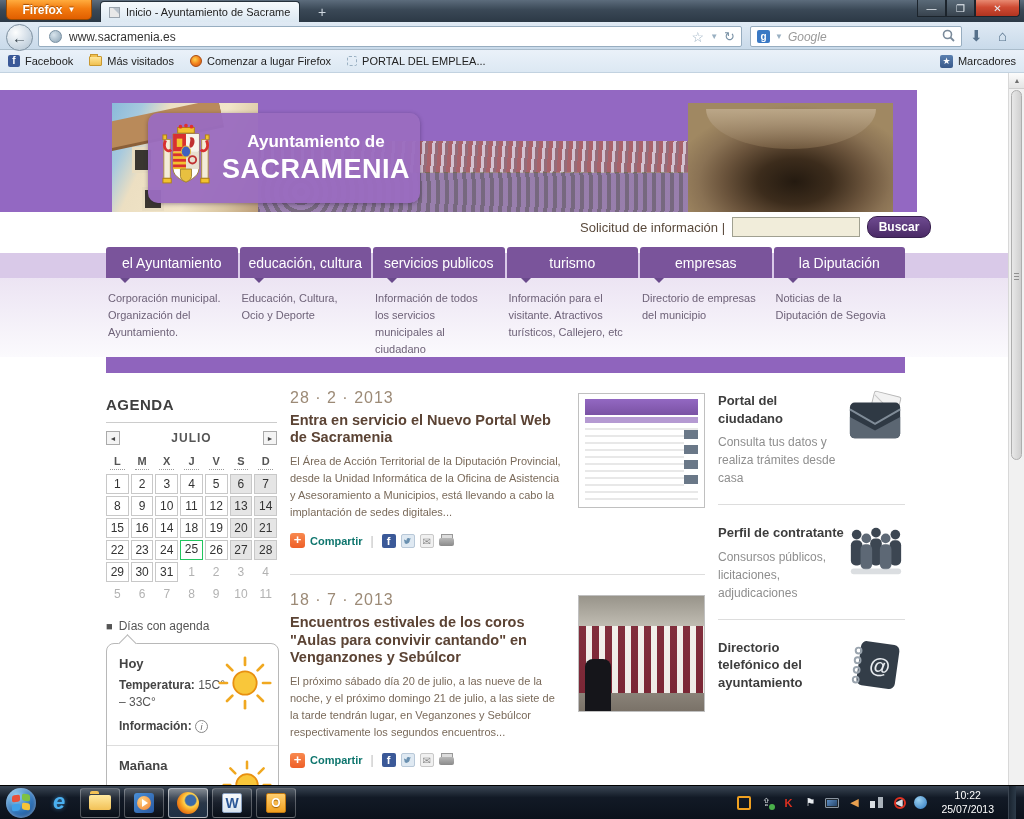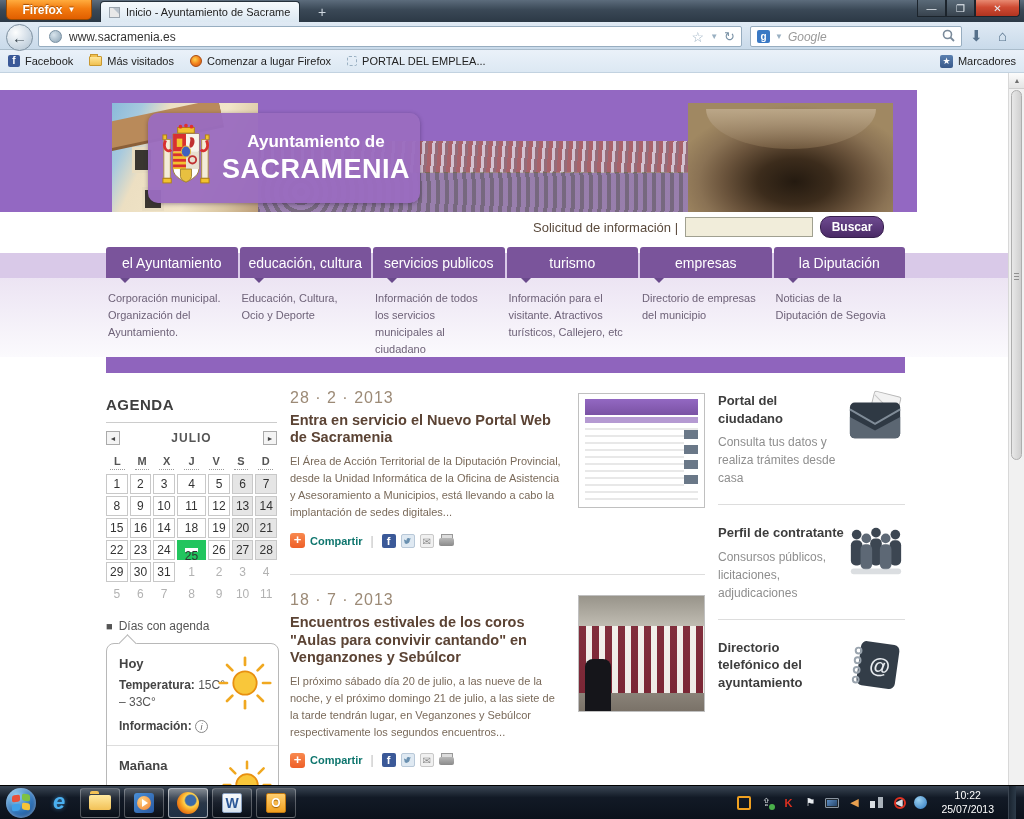--- a/index.html
+++ b/index.html
@@ -91,21 +91,21 @@
     background:linear-gradient(180deg, rgba(190,170,140,.9), rgba(130,105,75,.6)); border-radius:0 0 50% 50%/0 0 100% 100%;}
   .logo { position:absolute; top:23px; left:148px; width:272px; height:90px;
     background:rgba(154,108,192,.96); border-radius:10px; box-shadow:0 1px 4px rgba(40,20,60,.4);
     display:flex; align-items:center; padding:6px 10px 6px 14px; gap:12px;}
   .logo-text { flex:1; text-align:center; color:#fff; }
   .logo-l1 { font-size:17px; font-weight:bold; }
   .logo-l2 { font-size:27px; font-weight:bold; letter-spacing:.5px; margin-top:2px;}
 
   
   .sstrip { position:absolute; top:139px; left:0; width:1008px; height:35px; background:#fff; }
-  .sbox { position:absolute; top:143px; left:533px; display:flex; align-items:center; gap:7px; }
+  .sbox { position:absolute; top:143px; left:580px; display:flex; align-items:center; gap:7px; }
   .slabel { font-size:13px; color:#5a4a3c; }
   .sinput { width:128px; height:20px; background:#f1edda; border:1px solid #a0a090; font-size:12px; padding:0 4px; color:#444;}
   .sbtn { width:64px; height:22px; background:linear-gradient(#6e4a90,#4a2a66); border:1px solid #38204e;
     border-radius:10px; color:#fff; font-size:12px; font-weight:bold; cursor:pointer;}
 
   
   .lavstrip { position:absolute; top:180px; left:0; width:1008px; height:25px; background:#d9c9e8; }
   .navrow { position:absolute; top:174px; left:106px; width:799px; height:31px; display:flex; gap:2px; z-index:2;}
   .navbtn { flex:1; background:#7a549b; color:#fff; font-size:14px; display:flex; align-items:center;
     justify-content:center; cursor:pointer; border-radius:3px 3px 0 0; white-space:nowrap;}
@@ -123,21 +123,21 @@
   .cal { margin-top:7px; }
   .cal-top { display:flex; align-items:center; justify-content:space-between; height:16px; }
   .cal-arrow { width:14px; height:14px; background:#f4f4f4; border:1px solid #aaa; font-size:7px;
     color:#444; display:flex; align-items:center; justify-content:center; cursor:pointer;}
   .cal-month { font-size:12px; font-weight:bold; color:#555; letter-spacing:1px;}
   .cal-days { display:grid; grid-template-columns:repeat(7,1fr); gap:2px; margin-top:9px;}
   .cal-dh { text-align:center; font-size:11px; font-weight:bold; color:#555; border-bottom:1px dotted #999; padding-bottom:2px; margin:0 4px;}
   .cal-grid { display:grid; grid-template-columns:repeat(7,1fr); gap:2px; margin-top:4px;}
   .cal-cell { height:20px; line-height:18px; text-align:center; font-size:12px; color:#333; border:1px solid #c8c8c8; background:#fff; cursor:pointer;}
   .cal-cell.w { background:#e5e5e5; }
-  .cal-cell.t { border:8px solid #22c55e; line-height:16px; }
+  .cal-cell.t { border:1px solid #22c55e; line-height:16px; }
   .cal-cell.o { border-color:transparent; background:transparent; color:#b2b2b2; cursor:default;}
   .legend { margin-top:15px; font-size:12px; color:#555; display:flex; align-items:center; gap:6px;}
   .legend .sq { color:#555; font-size:11px; }
   .weatherbox { position:relative; margin-top:10px; width:173px; height:150px; border:1px solid #b8b8b8;
     border-radius:8px; background:#fff; padding:12px 10px 0 12px; }
   .weatherbox::before { content:""; position:absolute; top:-7px; left:14px; width:12px; height:12px;
     background:#fff; border-left:1px solid #b8b8b8; border-top:1px solid #b8b8b8; transform:rotate(45deg);}
   .w-today { font-size:13px; font-weight:bold; color:#444; }
   .w-line { font-size:12px; color:#555; margin-top:6px; width:108px; line-height:1.45;}
   .w-line b { color:#444; }

